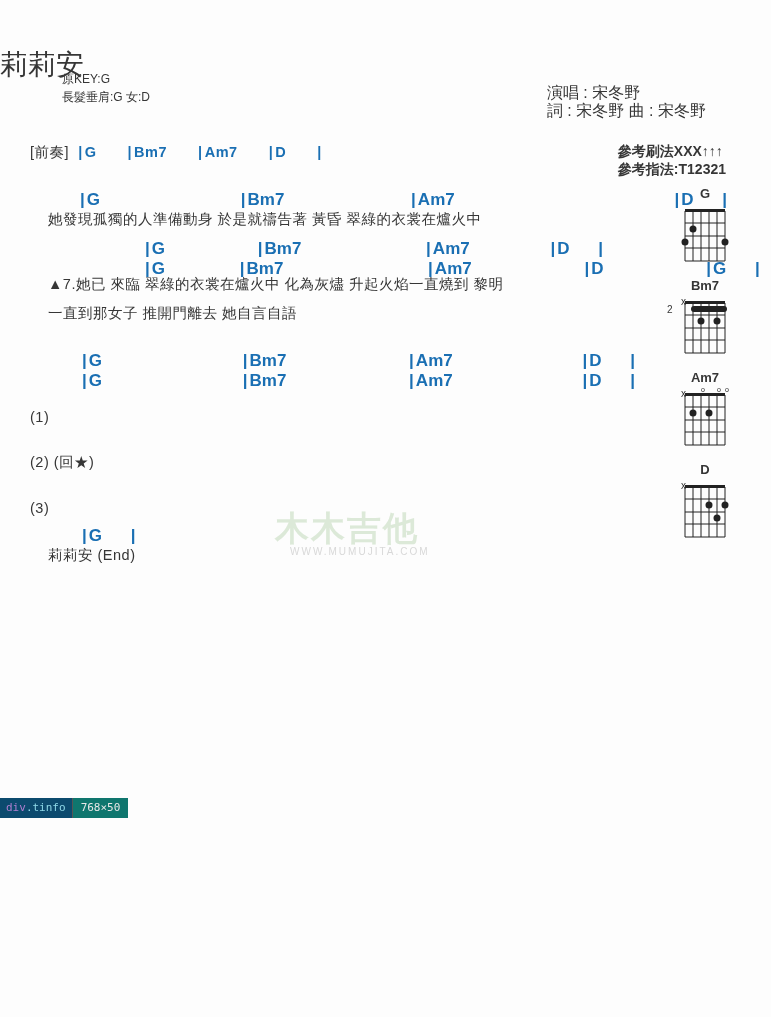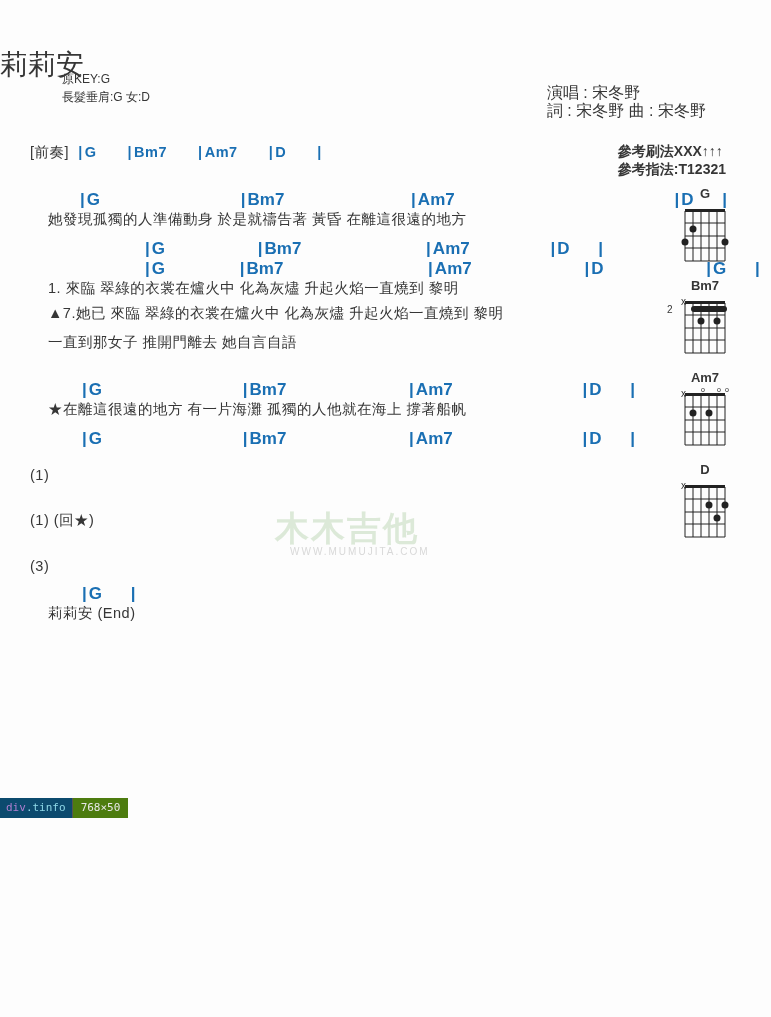--- a/index.html
+++ b/index.html
@@ -39,21 +39,21 @@
   }
   .devtools{
     position:absolute;left:0;top:770px;
     background:#333a45;color:#e8e8e8;
     font-family:Menlo,Consolas,monospace;font-size:11px;
     height:20px;line-height:20px;display:flex;
   }
   .dt-sel{padding:0 6px;background:#0c4a6e;}
   .dt-sel .cls{color:#8fd8e8;}
   .dt-sel .tag{color:#b07ed0;}
-  .dt-size{padding:0 8px;background:#4d7c0f;border-left:1px solid #555;}
+  .dt-size{padding:0 8px;background:#0f766e;border-left:1px solid #555;}
   .section-gap{height:18px;}
   .chord-svg{display:block;margin:0 auto;}
 </style>
 </head>
 <body>
 
 <div class="page">
 
   <div class="header">
     <div class="title">莉莉安</div>
@@ -186,21 +186,21 @@
     <div class="section-gap"></div>
 
     <div class="line-pair">
       <div class="chord-line">
         <span class="sp" style="width:50px"></span><span class="bar">|</span><span class="chord">G</span>
         <span class="sp" style="width:136px"></span><span class="bar">|</span><span class="chord">Bm7</span>
         <span class="sp" style="width:122px"></span><span class="bar">|</span><span class="chord">Am7</span>
         <span class="sp" style="width:215px"></span><span class="bar">|</span><span class="chord">D</span>
         <span class="sp" style="width:24px"></span><span class="bar">|</span>
       </div>
-      <div class="lyric-line" style="padding-left:18px">她發現孤獨的人準備動身    於是就禱告著    黃昏    在離這很遠的地方</div>
+      <div class="lyric-line" style="padding-left:18px">她發現孤獨的人準備動身    於是就禱告著    黃昏    翠綠的衣裳在爐火中</div>
     </div>
 
     <div class="line-pair">
       <div class="chord-line">
         <span class="sp" style="width:115px"></span><span class="bar">|</span><span class="chord">G</span>
         <span class="sp" style="width:88px"></span><span class="bar">|</span><span class="chord">Bm7</span>
         <span class="sp" style="width:120px"></span><span class="bar">|</span><span class="chord">Am7</span>
         <span class="sp" style="width:76px"></span><span class="bar">|</span><span class="chord">D</span>
         <span class="sp" style="width:24px"></span><span class="bar">|</span>
       </div>
@@ -208,61 +208,57 @@
 
     <div class="line-pair">
       <div class="chord-line">
         <span class="sp" style="width:115px"></span><span class="bar">|</span><span class="chord">G</span>
         <span class="sp" style="width:70px"></span><span class="bar">|</span><span class="chord">Bm7</span>
         <span class="sp" style="width:140px"></span><span class="bar">|</span><span class="chord">Am7</span>
         <span class="sp" style="width:108px"></span><span class="bar">|</span><span class="chord">D</span>
         <span class="sp" style="width:98px"></span><span class="bar">|</span><span class="chord">G</span>
         <span class="sp" style="width:24px"></span><span class="bar">|</span>
       </div>
-      <div class="lyric-line" style="padding-left:18px">
-        <span>1.        </span><span>來臨    翠綠的衣裳在爐火中    化為灰燼    升起火焰一直燒到    黎明</span>
-      </div>
       <div class="lyric-line" style="padding-left:18px;margin-top:-4px">
         <span>▲7.她已 </span><span>來臨    翠綠的衣裳在爐火中    化為灰燼    升起火焰一直燒到    黎明</span>
       </div>
     </div>
 
     <div class="line-pair">
       <div class="lyric-line" style="padding-left:18px">一直到那女子    推開門離去    她自言自語</div>
     </div>
 
     <div class="section-gap"></div>
 
     <div class="line-pair">
       <div class="chord-line">
         <span class="sp" style="width:52px"></span><span class="bar">|</span><span class="chord">G</span>
         <span class="sp" style="width:136px"></span><span class="bar">|</span><span class="chord">Bm7</span>
         <span class="sp" style="width:118px"></span><span class="bar">|</span><span class="chord">Am7</span>
         <span class="sp" style="width:125px"></span><span class="bar">|</span><span class="chord">D</span>
         <span class="sp" style="width:24px"></span><span class="bar">|</span>
       </div>
-      <div class="lyric-line" style="padding-left:18px">★在離這很遠的地方    有一片海灘    孤獨的人他就在海上    撐著船帆</div>
     </div>
 
     <div class="line-pair">
       <div class="chord-line">
         <span class="sp" style="width:52px"></span><span class="bar">|</span><span class="chord">G</span>
         <span class="sp" style="width:136px"></span><span class="bar">|</span><span class="chord">Bm7</span>
         <span class="sp" style="width:118px"></span><span class="bar">|</span><span class="chord">Am7</span>
         <span class="sp" style="width:125px"></span><span class="bar">|</span><span class="chord">D</span>
         <span class="sp" style="width:24px"></span><span class="bar">|</span>
       </div>
     </div>
 
     <div class="section-gap"></div>
 
     <div class="lyric-line">(1)</div>
 
     <div class="section-gap"></div>
-    <div class="lyric-line">(1)  (回★)</div>
+    <div class="lyric-line">(2)  (回★)</div>
     <div class="section-gap"></div>
     <div class="lyric-line">(3)</div>
 
     <div class="line-pair">
       <div class="chord-line">
         <span class="sp" style="width:52px"></span><span class="bar">|</span><span class="chord">G</span>
         <span class="sp" style="width:24px"></span><span class="bar">|</span>
       </div>
       <div class="lyric-line" style="padding-left:18px">莉莉安           (End)</div>
     </div>

